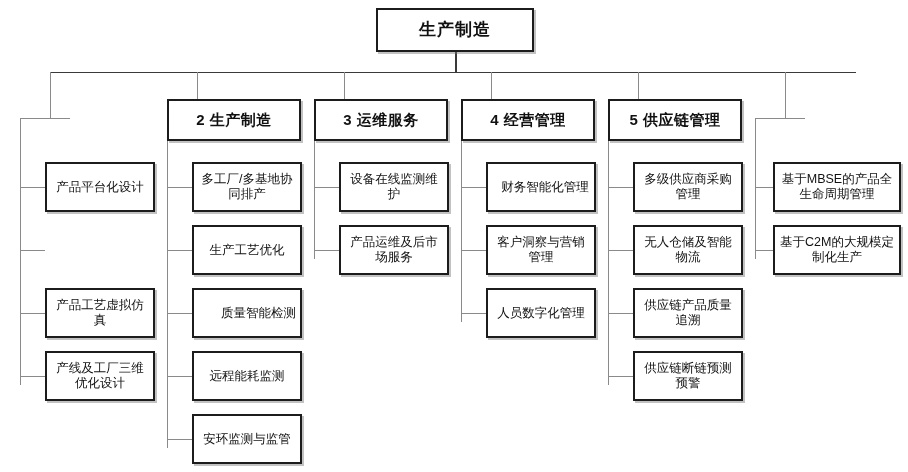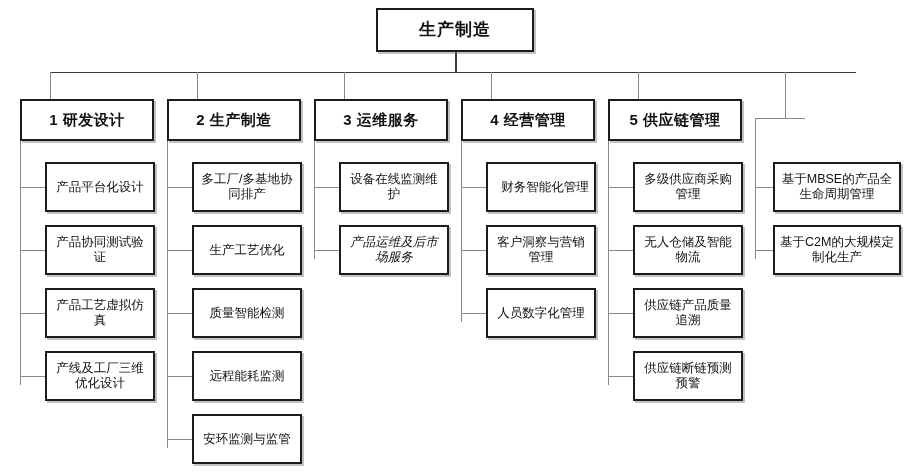--- a/index.html
+++ b/index.html
@@ -103,69 +103,63 @@
   <div class="line h" style="left:608px;top:313px;width:25px;"></div>
   <div class="line h" style="left:608px;top:376px;width:25px;"></div>
 
   <div class="line h" style="left:755px;top:187px;width:18px;"></div>
   <div class="line h" style="left:755px;top:250px;width:18px;"></div>
 
   <div class="box root">
     <span>生产制造</span>
   </div>
 
-  <div class="box header" style="left:20px;">
-    <span>1 研发设计</span>
-  </div>
   <div class="box header" style="left:167px;">
     <span>2 生产制造</span>
   </div>
   <div class="box header" style="left:314px;">
     <span>3 运维服务</span>
   </div>
   <div class="box header" style="left:461px;">
     <span>4 经营管理</span>
   </div>
   <div class="box header" style="left:608px;">
     <span>5 供应链管理</span>
   </div>
 
   <div class="box child" style="left:45px;top:162px;">
     <span>产品平台化设计</span>
   </div>
-  <div class="box child" style="left:45px;top:225px;">
-    <span>产品协同测试验证</span>
-  </div>
   <div class="box child" style="left:45px;top:288px;">
     <span>产品工艺虚拟仿真</span>
   </div>
   <div class="box child" style="left:45px;top:351px;">
     <span>产线及工厂三维优化设计</span>
   </div>
 
   <div class="box child" style="left:192px;top:162px;">
     <span>多工厂/多基地协同排产</span>
   </div>
   <div class="box child" style="left:192px;top:225px;">
     <span>生产工艺优化</span>
   </div>
-  <div class="box child" style="left:192px;top:288px;">
+  <div class="box child" style="left:192px;top:288px;justify-content:flex-end;">
     <span>质量智能检测</span>
   </div>
   <div class="box child" style="left:192px;top:351px;">
     <span>远程能耗监测</span>
   </div>
   <div class="box child" style="left:192px;top:414px;">
     <span>安环监测与监管</span>
   </div>
 
   <div class="box child" style="left:339px;top:162px;">
     <span>设备在线监测维护</span>
   </div>
-  <div class="box child" style="left:339px;top:225px;font-style:italic;">
+  <div class="box child" style="left:339px;top:225px;">
     <span>产品运维及后市场服务</span>
   </div>
 
   <div class="box child" style="left:486px;top:162px;padding-left:12px;">
     <span>财务智能化管理</span>
   </div>
   <div class="box child" style="left:486px;top:225px;">
     <span>客户洞察与营销管理</span>
   </div>
   <div class="box child" style="left:486px;top:288px;">

